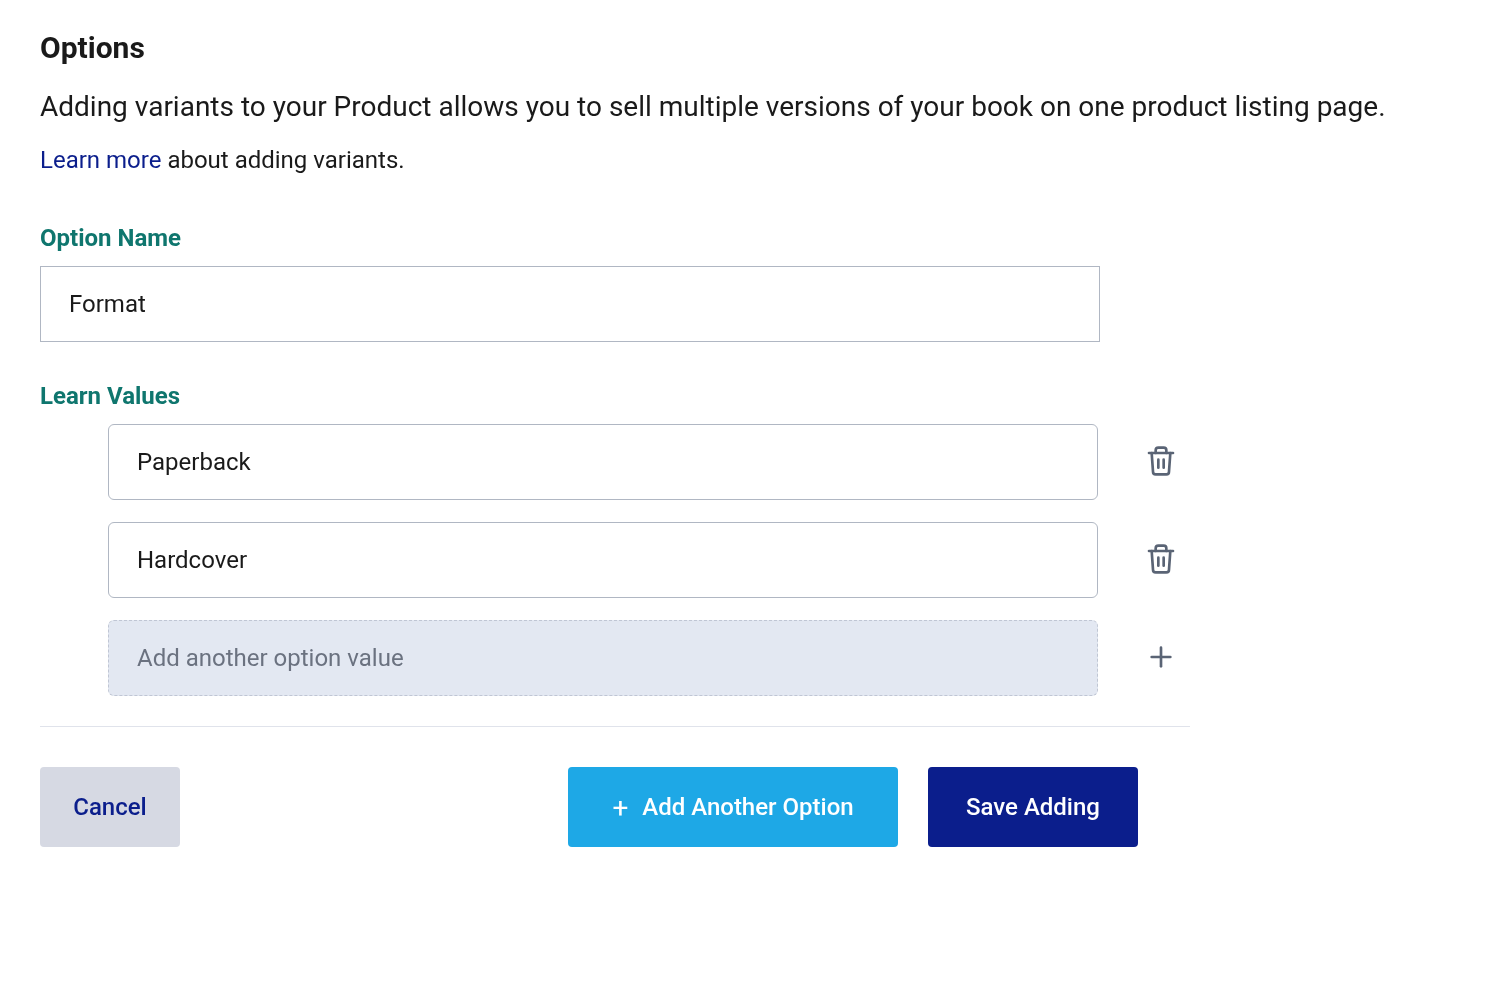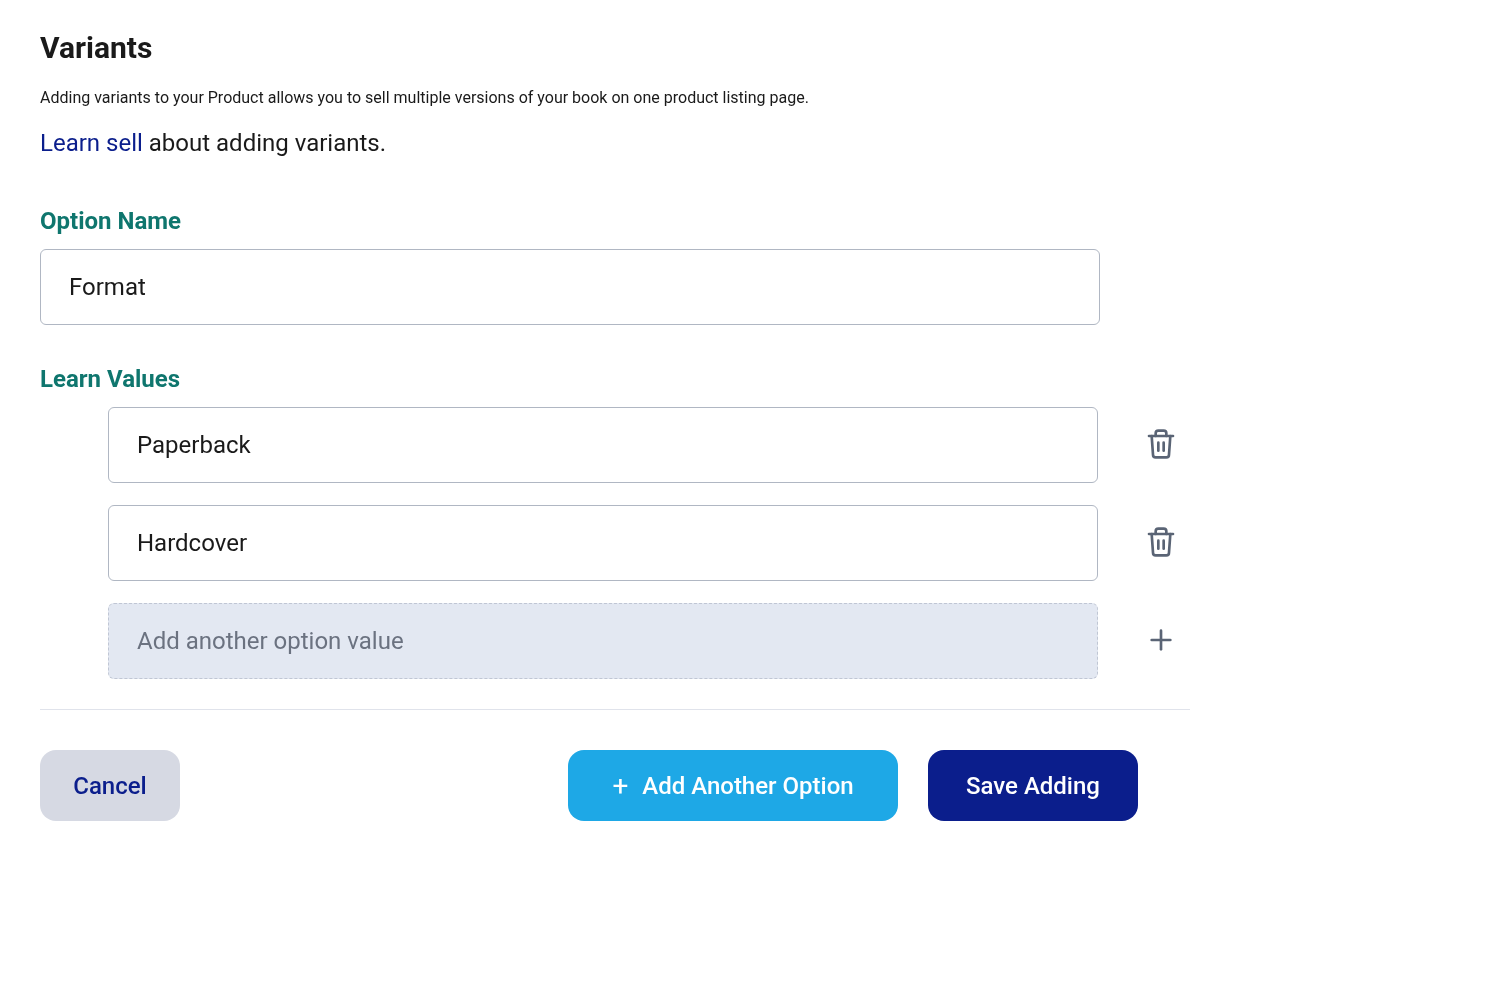--- a/index.html
+++ b/index.html
@@ -14,21 +14,21 @@
       color: #1a1a1a;
       font-size: 22px;
     }
     .heading {
       font-size: 30px;
       font-weight: 700;
       margin-bottom: 22px;
       color: #1a1a1a;
     }
     .description {
-      font-size: 16px;
+      font-size: 28px;
       line-height: 1.4;
       margin-bottom: 20px;
       color: #1a1a1a;
     }
     .learn-more-line {
       font-size: 24px;
       margin-bottom: 50px;
       color: #1a1a1a;
     }
     .learn-more-link {
@@ -38,21 +38,21 @@
     .field-label {
       font-size: 24px;
       font-weight: 700;
       margin-bottom: 14px;
       color: #0f766e;
     }
     .text-input {
       width: 1060px;
       height: 76px;
       border: 1px solid #b0b7c3;
-      border-radius: 6px;
+      border-radius: 0;
       padding: 0 28px;
       font-size: 24px;
       color: #1a1a1a;
       background: #ffffff;
       outline: none;
       font-family: inherit;
     }
     .option-name-wrap {
       margin-bottom: 40px;
     }
@@ -120,26 +120,26 @@
       margin-top: 30px;
       margin-bottom: 40px;
       width: 1150px;
     }
     .footer-actions {
       display: flex;
       align-items: center;
       width: 1098px;
     }
     .btn {
-      height: 71px;
+      height: 80px;
       padding: 0 30px;
       font-size: 24px;
       font-weight: 500;
       border: none;
-      border-radius: 16px;
+      border-radius: 4px;
       cursor: pointer;
       display: flex;
       align-items: center;
       justify-content: center;
       font-family: inherit;
     }
     .btn-cancel {
       background: #d6d9e3;
       color: #0b1e8c;
       width: 140px;
@@ -160,26 +160,26 @@
       color: #ffffff;
       margin-left: 30px;
       width: 210px;
     }
   </style>
 </head>
 <body>
 
 <div class="container">
 
-  <h1 class="heading">Variants</h1>
+  <h1 class="heading">Options</h1>
 
   <p class="description">Adding variants to your Product allows you to sell multiple versions of your book on one product listing page.</p>
 
   <p class="learn-more-line">
-    <a href="#" class="learn-more-link">Learn sell</a><span> about adding variants.</span>
+    <a href="#" class="learn-more-link">Learn more</a><span> about adding variants.</span>
   </p>
 
   <div class="option-name-wrap">
     <div class="field-label">Option Name</div>
     <input type="text" class="text-input" value="Format" style="">
   </div>
 
   <div class="option-values-wrap">
     <div class="field-label">Learn Values</div>
 

